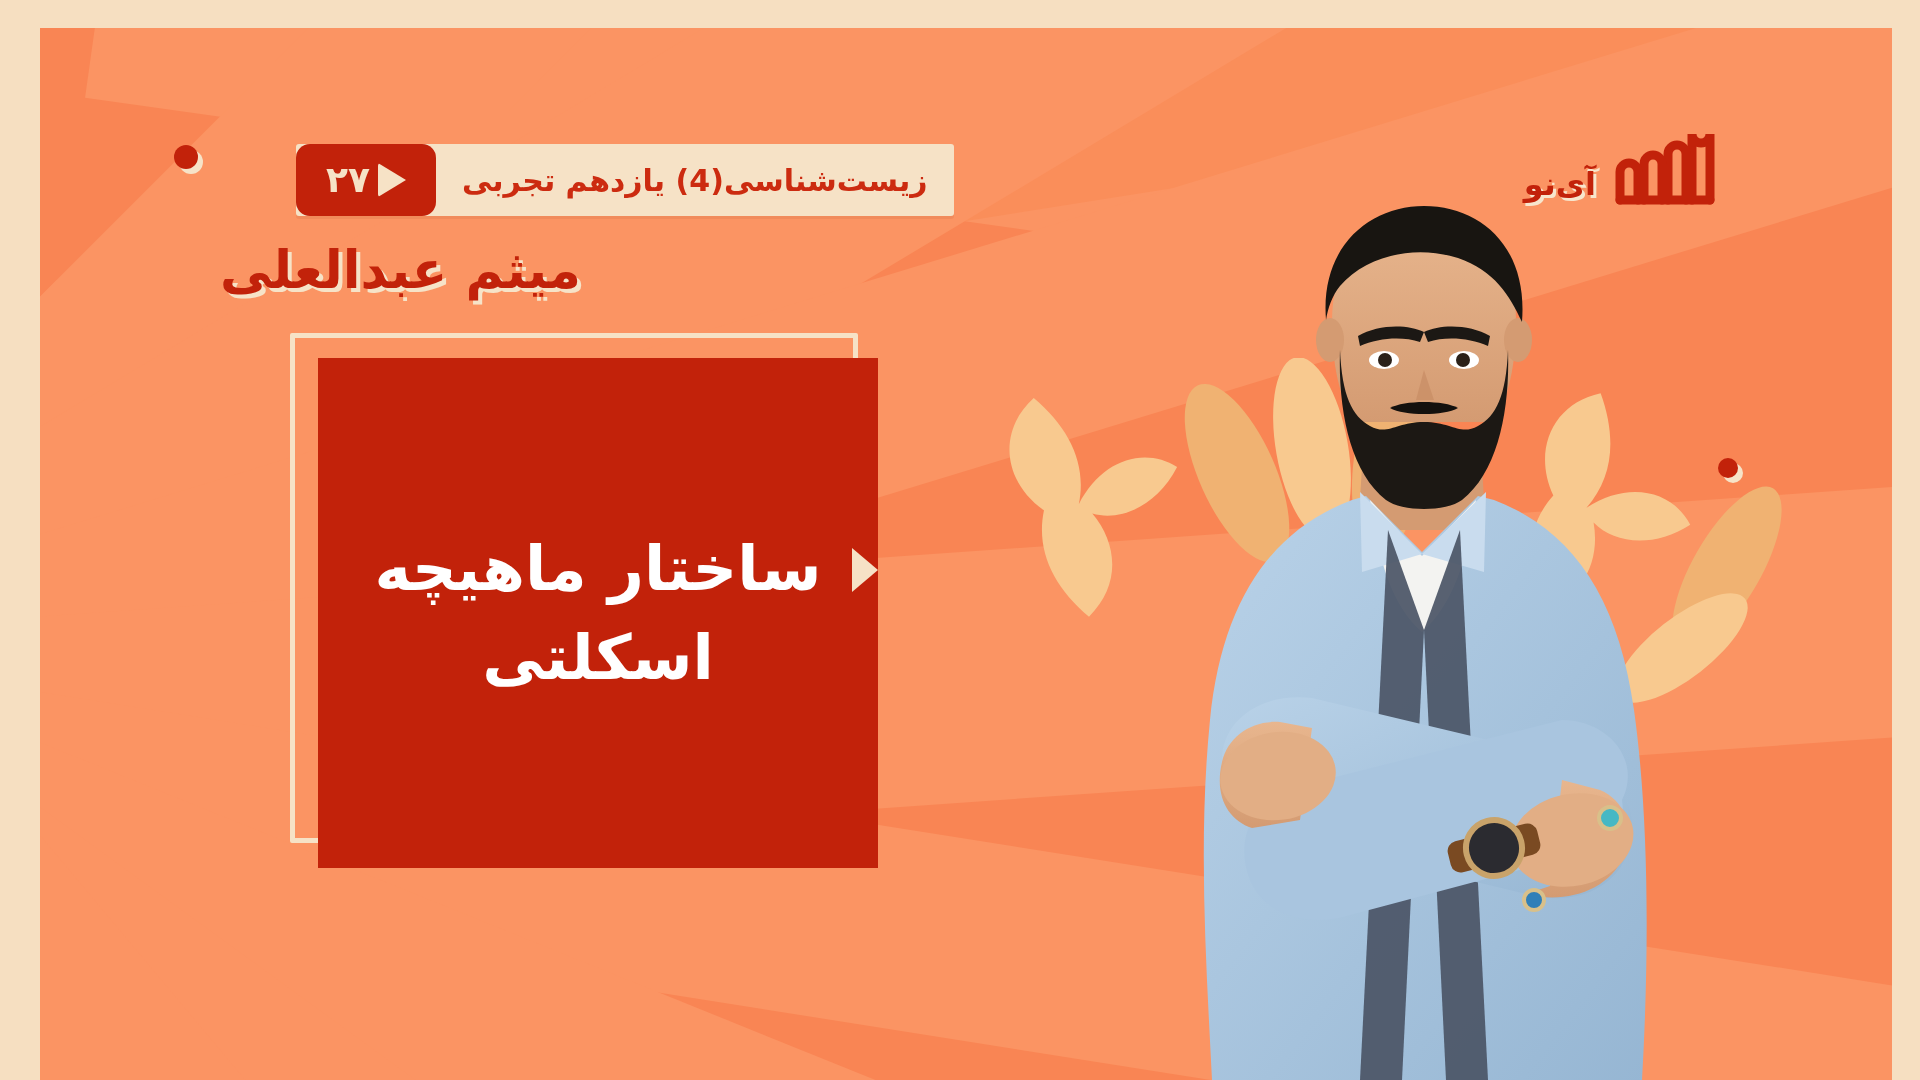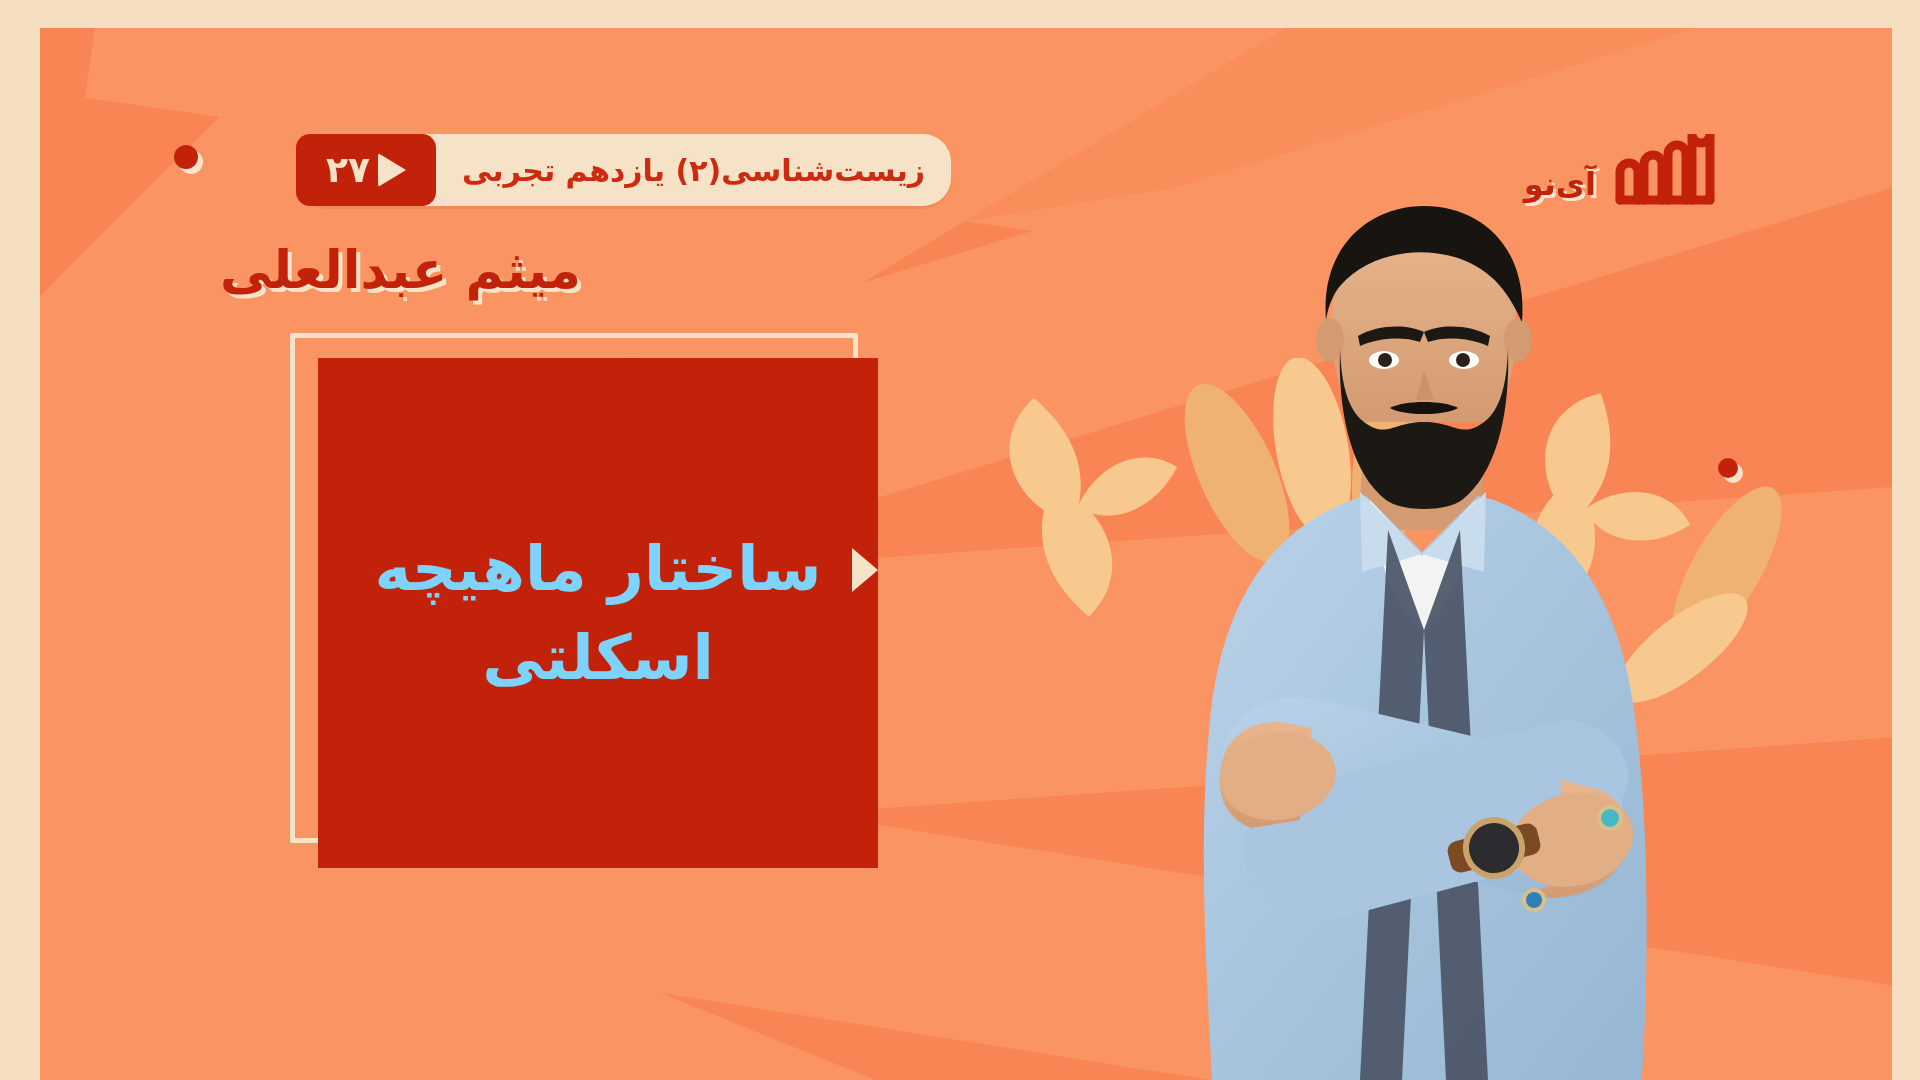--- a/index.html
+++ b/index.html
@@ -63,24 +63,24 @@
   .dot .core{ position:absolute; inset:0; border-radius:50%; background:#C2220A; }
   .dot .shade{ position:absolute; inset:0; border-radius:50%; background:#F6E3C8;
                transform:translate(5px,5px); z-index:-1;}
 
   
   .leaves{ position:absolute; right:0; top:330px; width:900px; height:420px; }
 
   
   .lesson-bar{
     position:absolute;
-    left:256px; top:106px;
+    left:256px; top:116px;
     height:72px;
     background:#F6E2C6;
-    border-radius:28px;
+    border-radius:3px;
     display:flex; align-items:center;
     flex-direction:row-reverse;
     padding:0 0 0 0;
     box-shadow:0 3px 0 rgba(160,70,30,.10);
   }
   .lesson-title{
     color:#CC2B10;
     font-size:30px;
     font-weight:bold;
     padding:0 26px 0 26px;
@@ -139,21 +139,21 @@
   .title-box{
     position:absolute;
     left:278px; top:330px;
     width:560px; height:510px;
     background:#C2220A;
     display:flex; flex-direction:column;
     align-items:center; justify-content:center;
     gap:18px;
   }
   .title-line{
-    color:#7dd3fc;
+    color:#ffffff;
     font-size:62px;
     font-weight:bold;
     direction:rtl;
     white-space:nowrap;
     line-height:1.15;
     letter-spacing:-1px;
   }
   .title-arrow{
     position:absolute;
     left:812px; top:520px;
@@ -240,21 +240,21 @@
       <g fill="#F8C98F">
         <ellipse cx="690" cy="290" rx="30" ry="80" transform="rotate(52 690 290)"></ellipse>
       </g>
     </svg>
 
     <div class="lesson-bar">
       <div class="lesson-num">
         <span class="num">۲۷</span>
         <span class="play-tri"></span>
       </div>
-      <span class="lesson-title">زیست‌شناسی(۲) یازدهم تجربی</span>
+      <span class="lesson-title">زیست‌شناسی(4) یازدهم تجربی</span>
     </div>
 
     <div class="instructor">
       <span class="name">میثم عبدالعلی</span>
     </div>
 
     <div class="title-frame"></div>
     <div class="title-box">
       <div class="title-line">ساختار ماهیچه</div>
       <div class="title-line">اسکلتی</div>

